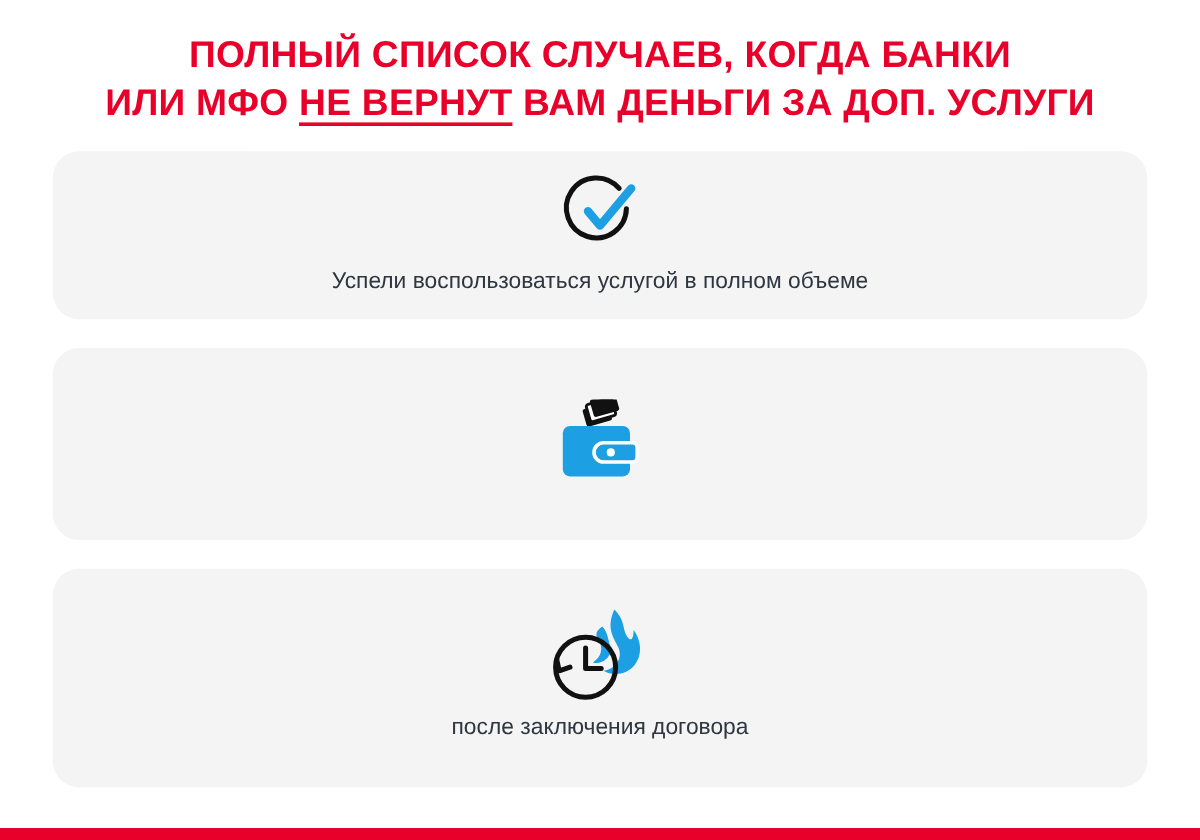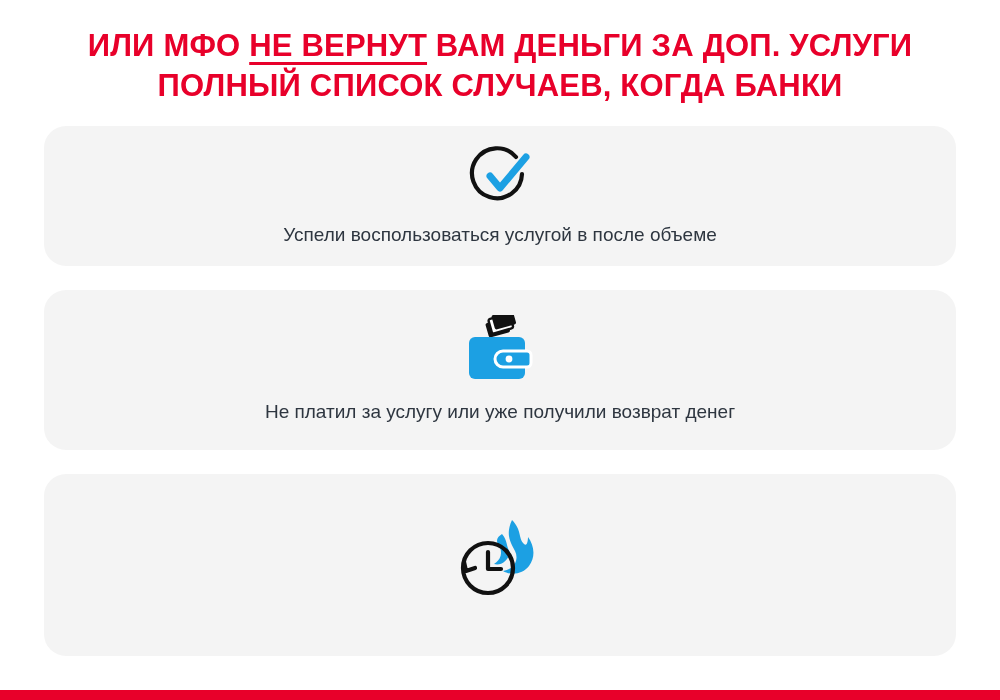--- a/index.html
+++ b/index.html
@@ -87,67 +87,67 @@
     height: 10px;
     background: #e8002a;
   }
 </style>
 </head>
 <body>
 
 <div class="page">
 
   <div class="title-block">
+    <div class="title-line">ПОЛНЫЙ СПИСОК СЛУЧАЕВ, КОГДА БАНКИ</div>
     <div class="title-line"><span>ИЛИ МФО </span><span class="title-underline">НЕ ВЕРНУТ</span><span> ВАМ ДЕНЬГИ ЗА ДОП. УСЛУГИ</span></div>
-    <div class="title-line">ПОЛНЫЙ СПИСОК СЛУЧАЕВ, КОГДА БАНКИ</div>
   </div>
 
   <div class="cards">
 
     <div class="card card-1">
       <div class="icon-wrap">
         <svg width="72" height="66" viewBox="0 0 72 66" xmlns="http://www.w3.org/2000/svg">
           <path d="M52 13 A25 25 0 1 0 58 30" fill="none" stroke="#111111" stroke-width="4.2" stroke-linecap="round"></path>
           <path d="M26 32 L36 44 L62 13" fill="none" stroke="#1ca0e3" stroke-width="7" stroke-linecap="round" stroke-linejoin="round"></path>
         </svg>
       </div>
-      <div class="card-caption">Успели воспользоваться услугой в после объеме</div>
+      <div class="card-caption">Успели воспользоваться услугой в полном объеме</div>
     </div>
 
     <div class="card card-2">
       <div class="icon-wrap">
         <svg width="82" height="72" viewBox="0 0 82 72" xmlns="http://www.w3.org/2000/svg">
 
           <g transform="rotate(-16 44 20)">
             <rect x="30" y="4" width="22" height="15" rx="2" fill="#111111"></rect>
             <rect x="34" y="1" width="22" height="15" rx="2" fill="#ffffff" stroke="#111111" stroke-width="2.4"></rect>
             <rect x="38" y="-2" width="22" height="15" rx="2" fill="#111111"></rect>
           </g>
 
           <path d="M16 22 h44 a6 6 0 0 1 6 6 v30 a6 6 0 0 1 -6 6 h-44 a6 6 0 0 1 -6 -6 v-30 a6 6 0 0 1 6 -6 z" fill="#1ca0e3"></path>
           <path d="M44 36 h24 a4 4 0 0 1 4 4 v8 a4 4 0 0 1 -4 4 h-24 a8 8 0 0 1 0 -16 z" fill="#1ca0e3" stroke="#ffffff" stroke-width="3"></path>
           <circle cx="50" cy="44" r="3.4" fill="#ffffff"></circle>
         </svg>
       </div>
-      <div class="card-caption">Не платил за услугу или уже получили возврат денег</div>
     </div>
 
     <div class="card card-3">
       <div class="icon-wrap">
         <svg width="100" height="92" viewBox="0 0 100 92" xmlns="http://www.w3.org/2000/svg">
 
           <path d="M62 8 c10 10 6 18 12 24 c3 3 4 -3 4 -7 c6 8 8 20 1 29 c-6 8 -18 10 -26 5 c12 -2 16 -12 12 -20 c-4 -8 -10 -16 -3 -31 z" fill="#1ca0e3"></path>
           <path d="M52 22 c6 7 4 13 8 18 c-2 10 -10 14 -16 12 c7 -4 9 -12 5 -18 c-3 -5 -3 -8 3 -12 z" fill="#1ca0e3"></path>
 
           <circle cx="38" cy="56" r="25" fill="none" stroke="#111111" stroke-width="4.2"></circle>
           <path d="M38 40 v17 h13" fill="none" stroke="#111111" stroke-width="4.2" stroke-linecap="round" stroke-linejoin="round"></path>
 
           <path d="M14 50 l2 9 l9 -3" fill="none" stroke="#111111" stroke-width="4.2" stroke-linecap="round" stroke-linejoin="round"></path>
         </svg>
       </div>
       <div class="card-caption">
+        <div>после заключения договора</div>
       </div>
     </div>
 
   </div>
 
   <div class="bottom-bar"></div>
 </div>
 
 </body></html>

